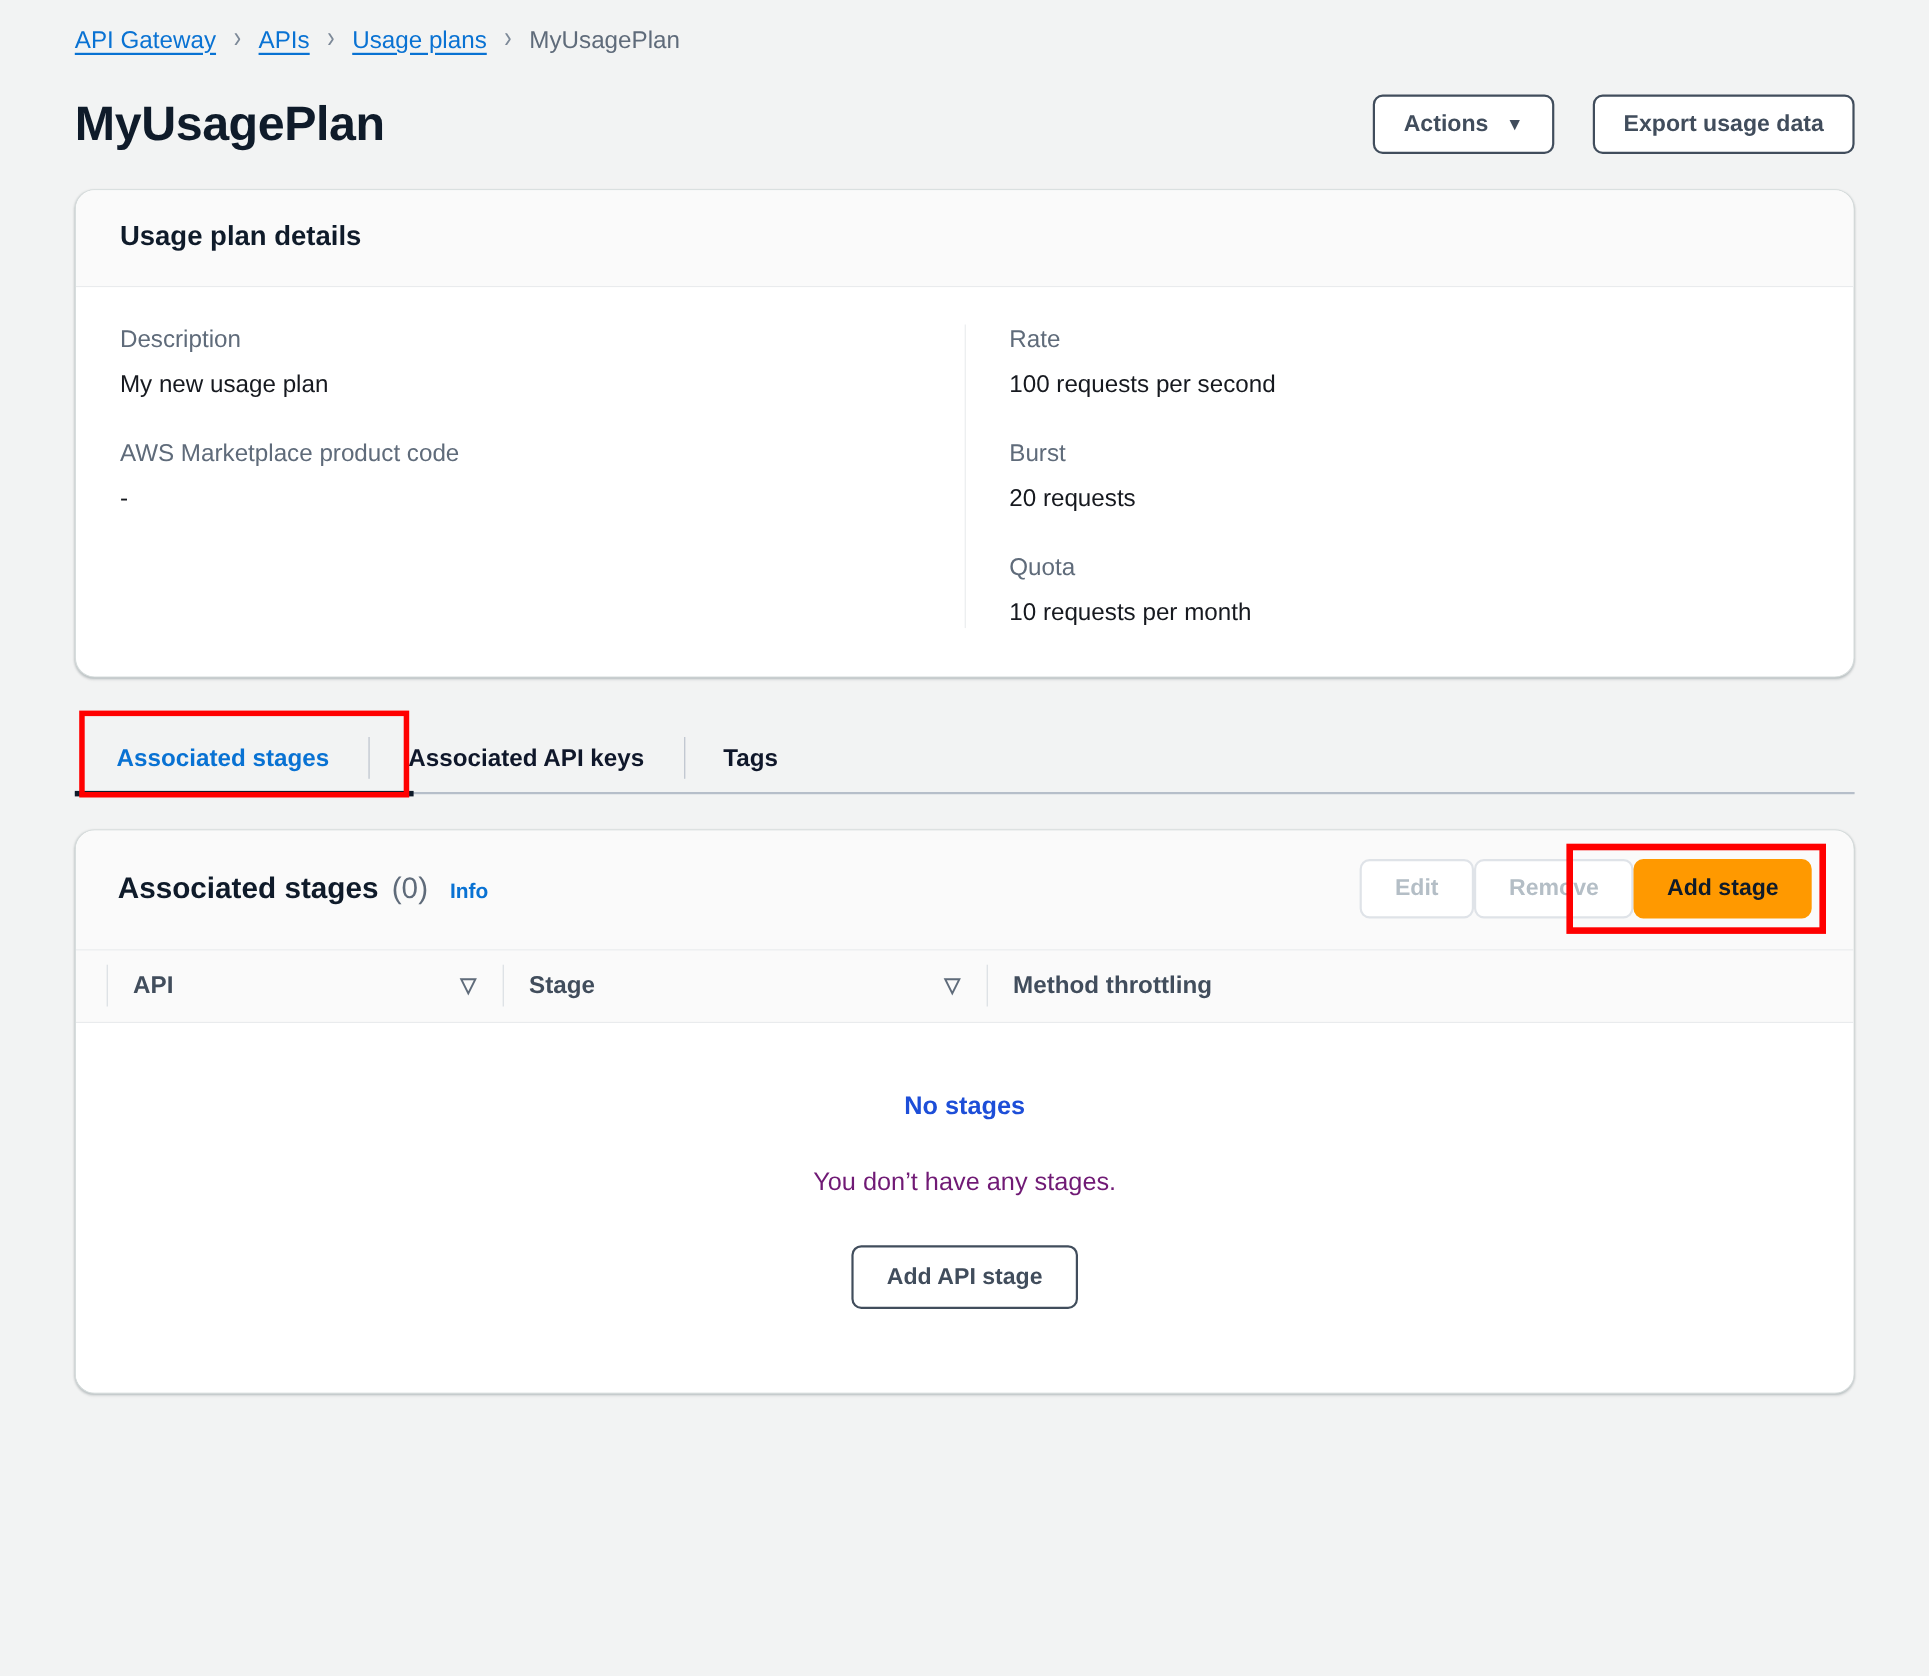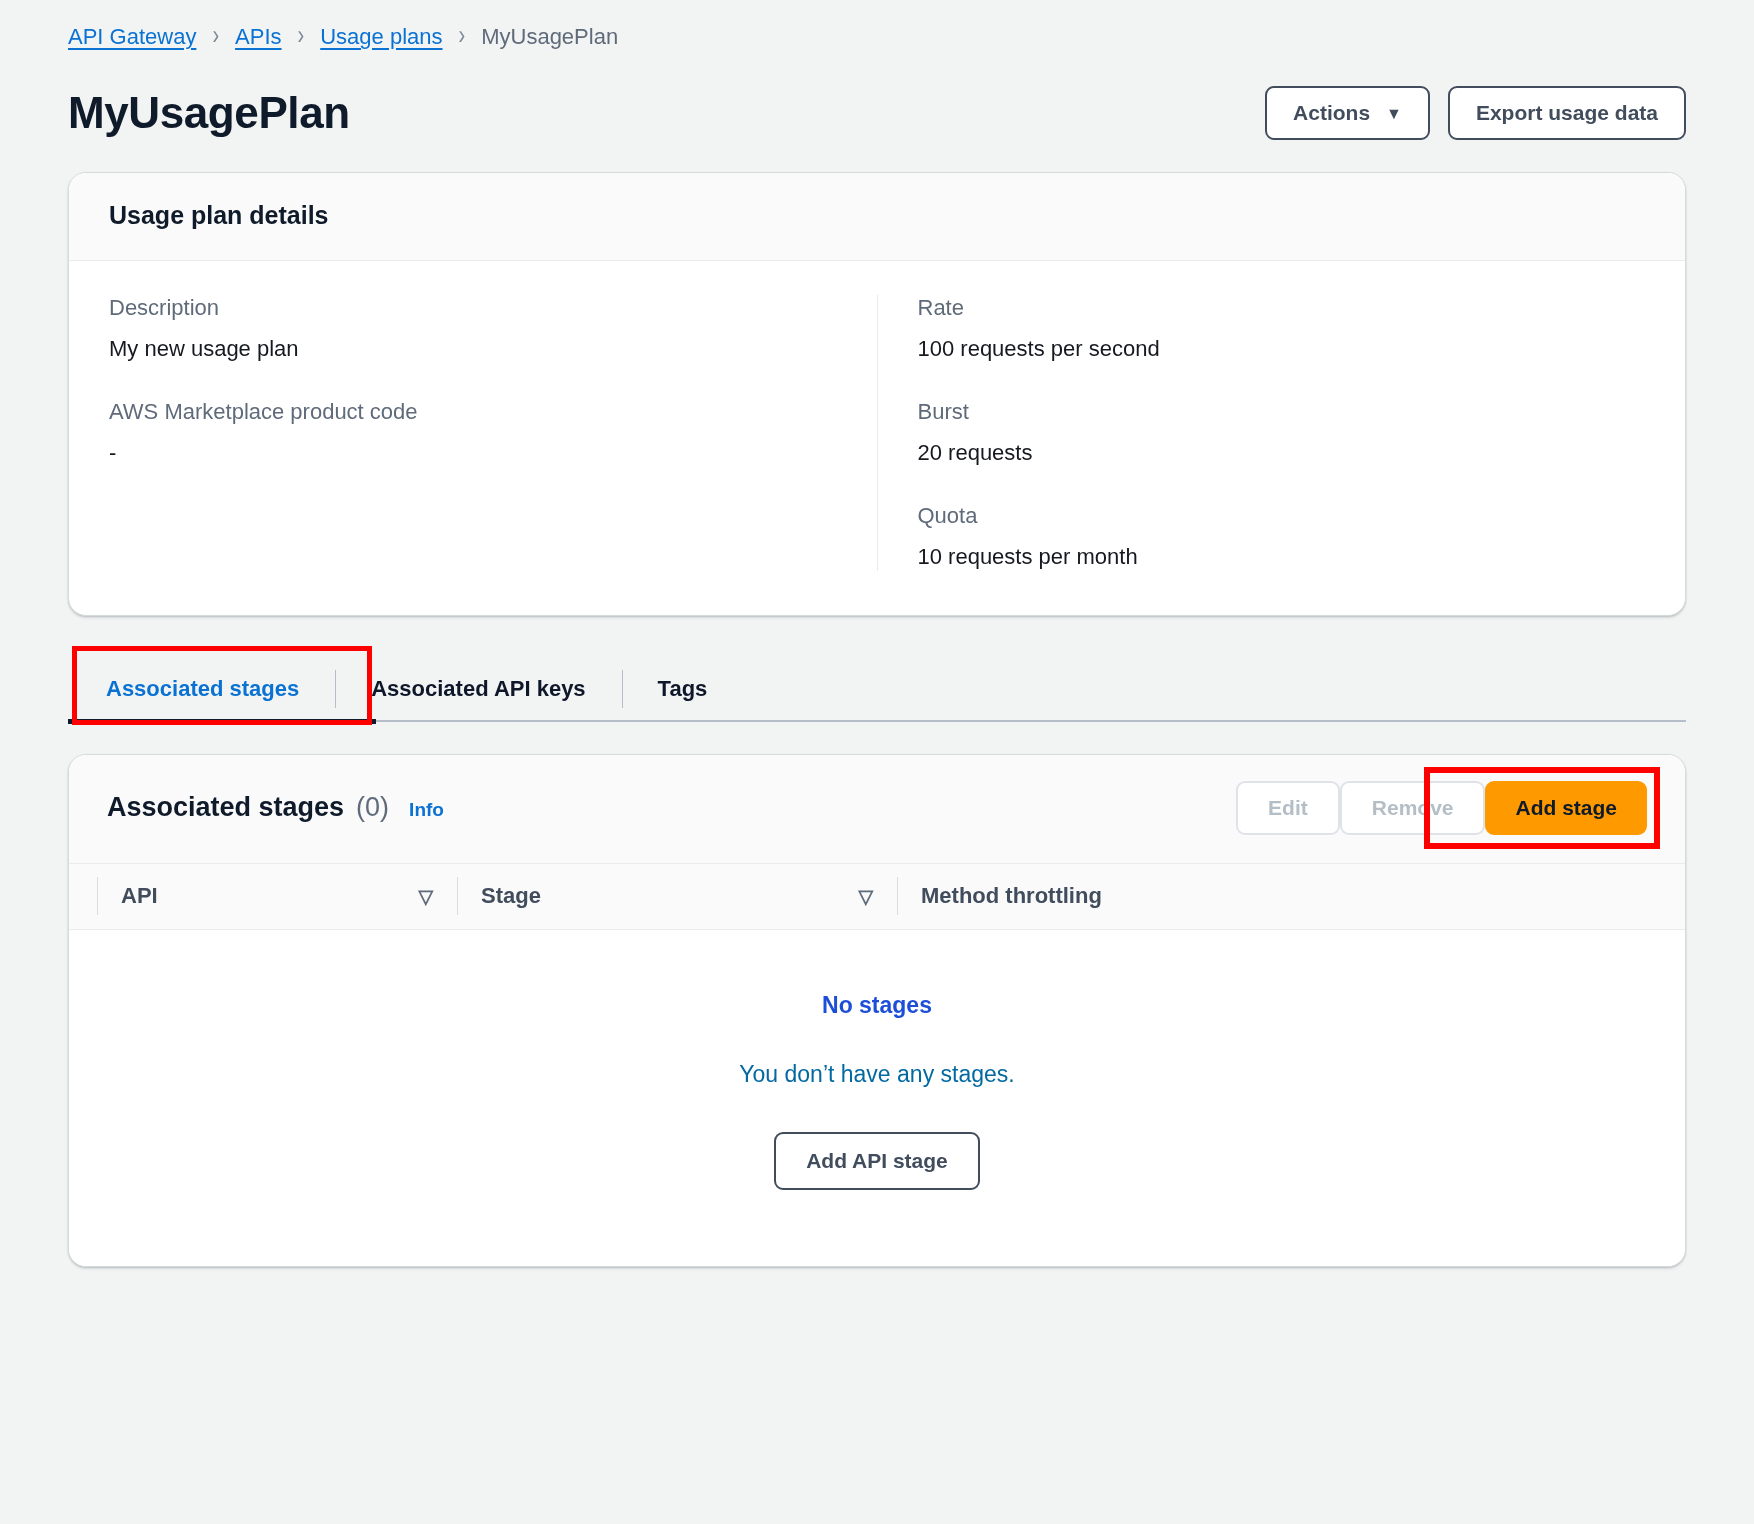--- a/index.html
+++ b/index.html
@@ -58,21 +58,21 @@
   }
   .page-title {
     font-size: 44px;
     font-weight: 700;
     color: #0f1b2a;
     letter-spacing: -0.4px;
   }
   .header-actions {
     display: flex;
     align-items: center;
-    gap: 18px;
+    gap: 35px;
     margin-left: 15px;
   }
   .btn {
     font-family: "Liberation Sans", sans-serif;
     font-size: 21px;
     font-weight: 700;
     border-radius: 9px;
     cursor: pointer;
     white-space: nowrap;
     display: inline-flex;
@@ -309,21 +309,21 @@
     padding: 62px 0 76px;
   }
   .empty-title {
     font-size: 23px;
     font-weight: 700;
     color: #1d4ed8;
     margin-bottom: 42px;
   }
   .empty-sub {
     font-size: 23px;
-    color: #0369a1;
+    color: #701a75;
     margin-bottom: 44px;
   }
   .btn-empty {
     background: #ffffff;
     border: 2px solid #414d5c;
     color: #414d5c;
     padding: 0 30px;
     height: 58px;
   }
 </style>

